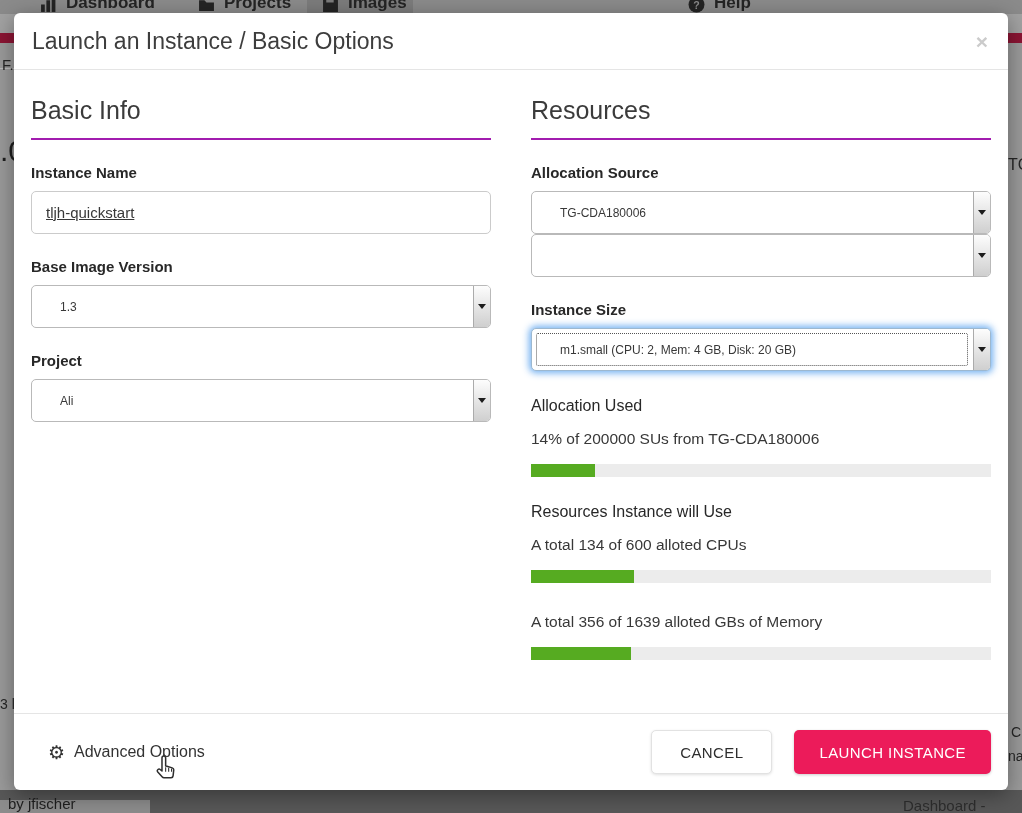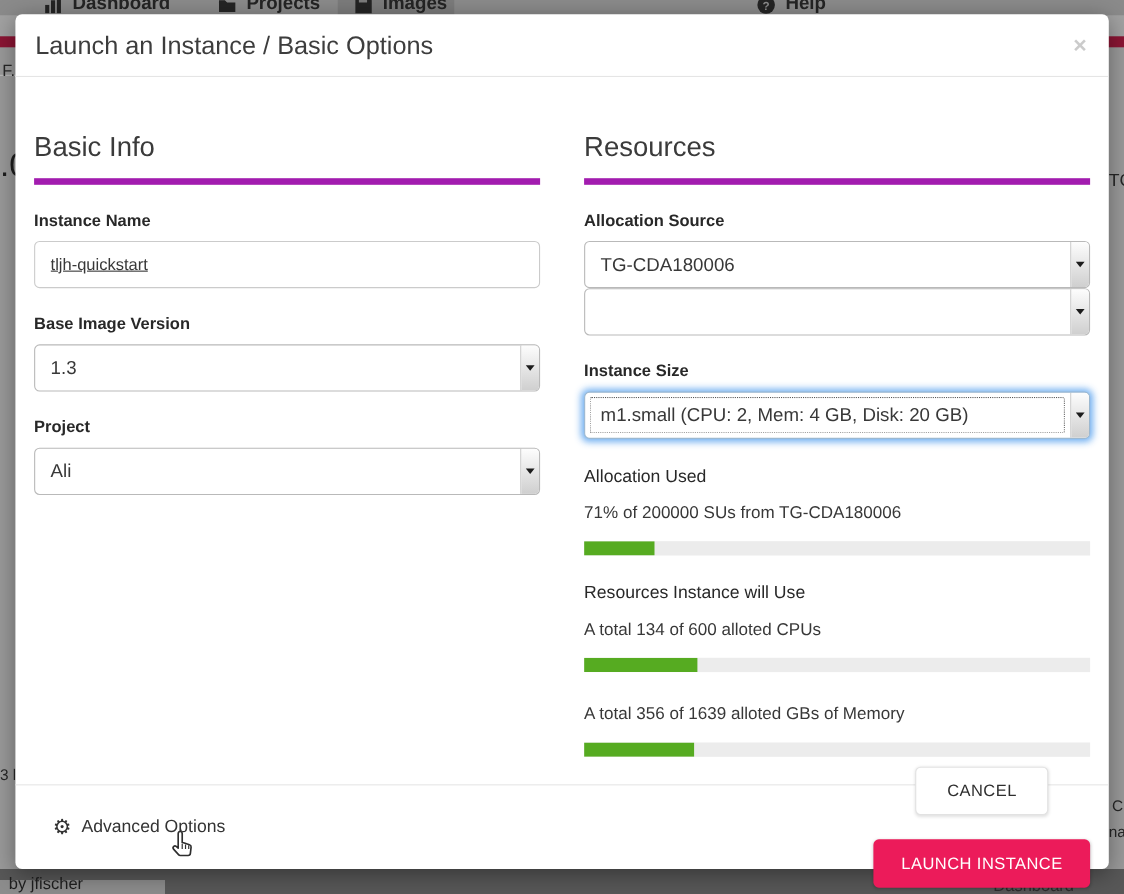--- a/index.html
+++ b/index.html
@@ -23,51 +23,51 @@
   .frag-right-top { left:1008px; top:156px; font-size:16px; }
   .frag-right-c { left:1011px; top:724px; font-size:14px; }
   .frag-right-na { left:1008px; top:748px; font-size:14px; }
   .bottom-dark { position:absolute; left:0; top:790px; width:1022px; height:23px; background:#585858; }
   .bottom-light-patch { position:absolute; left:0; top:800px; width:150px; height:13px; background:#8d8d8d; }
   .frag-by { left:8px; top:795px; font-size:15px; color:#1f1f1f; }
   .frag-tacc { left:903px; top:797px; font-size:15px; color:#2e2e2e; }
 
   
   .modal { position:absolute; left:14px; top:13px; width:994px; height:777px; background:#ffffff;
-           border-radius:6px; box-shadow:0 5px 22px rgba(0,0,0,.38); display:flex; flex-direction:column;gap:24px; }
+           border-radius:6px; box-shadow:0 5px 22px rgba(0,0,0,.38); display:flex; flex-direction:column; }
   .modal-header { height:57px; padding:15px 18px 0 18px; border-bottom:1px solid #e5e5e5; position:relative; flex:none; }
   .modal-title { font-size:23px; color:#3d3d3d; }
   .modal-close { position:absolute; right:20px; top:18px; font-size:21px; font-weight:bold; color:#cbcbcb; cursor:pointer; line-height:1; }
   .modal-body { flex:1; padding:0 17px; display:flex; justify-content:space-between; overflow:hidden; }
   .col { width:460px; }
 
-  .section-heading { font-size:25px; color:#3b3b3b; margin-top:26px; padding-bottom:13px; border-bottom:6px solid #a21caf; }
+  .section-heading { font-size:25px; color:#3b3b3b; margin-top:26px; padding-bottom:13px; border-bottom:2px solid #a21caf; }
   .field-label { font-size:15px; font-weight:bold; color:#282828; margin-top:24px; margin-bottom:10px; }
   .text-input { width:100%; height:43px; border:1px solid #cbcbcb; border-radius:5px; padding:0 14px; font-size:15px;
                 color:#383838; font-family:"Liberation Sans", sans-serif; outline:none; background:#fff;text-decoration:underline; }
 
   .select { position:relative; width:100%; height:43px; border:1px solid #b9b9b9; border-radius:5px; background:#fff;
-            display:flex; align-items:center; padding:0 30px 0 14px; font-size:17px; color:#383838; cursor:pointer; }
+            display:flex; align-items:center; padding:0 30px 0 28px; font-size:12px; color:#383838; cursor:pointer; }
   .select-btn { position:absolute; right:0; top:0; bottom:0; width:17px; background:linear-gradient(#fdfdfd,#cfcfcf);
                 border-left:1px solid #ababab; border-radius:0 4px 4px 0; display:flex; align-items:center; justify-content:center; }
   .caret { width:0; height:0; border-left:4px solid transparent; border-right:4px solid transparent; border-top:5px solid #1c1c1c; }
   .select.focused { box-shadow:0 0 7px 2px rgba(96,166,240,.9); border-color:#9cb8d0; }
   .focus-dots { position:absolute; left:4px; top:4px; bottom:4px; right:22px; border:1px dotted #555; border-radius:2px; pointer-events:none; }
 
   .usage-heading { font-size:16px; font-weight:normal; color:#282828; margin-top:26px; }
   .usage-text { font-size:15.5px; color:#383838; margin-top:15px; }
   .progress { width:100%; height:13px; background:#ececec; margin-top:16px; overflow:hidden; }
   .progress-fill { height:100%; background:#56ab21; }
   .gap-30 { margin-top:30px; }
 
   .modal-footer { height:77px; border-top:1px solid #e5e5e5; flex:none; position:relative; display:flex; align-items:center;
                   justify-content:space-between; padding:0 17px 0 34px; }
   .adv-options { display:flex; align-items:center; gap:9px; color:#333333; font-size:16px; cursor:pointer; }
   .gear-glyph { font-size:19px; color:#333333; }
-  .footer-buttons { display:flex; align-items:center; gap:22px;flex-direction:column; }
+  .footer-buttons { display:flex; align-items:center; gap:22px; }
   .btn { height:44px; border-radius:5px; font-family:"Liberation Sans", sans-serif; font-size:15px; letter-spacing:.4px;
          display:flex; align-items:center; justify-content:center; cursor:pointer; border:none; }
   .btn-cancel { background:#ffffff; color:#2e2e2e; border:1px solid #e2e2e2; box-shadow:0 1px 3px rgba(0,0,0,.12); padding:0 28px; }
   .btn-launch { background:#ec1b5a; color:#ffffff; padding:0 25px; box-shadow:0 1px 3px rgba(0,0,0,.2); }
 
   .hand-cursor { position:absolute; left:138px; top:741px; width:26px; height:28px; pointer-events:none; }
 </style>
 </head>
 <body>
 
@@ -169,21 +169,21 @@
       <div class="field-label">Instance Size</div>
       <div class="select focused">
         <span>m1.small (CPU: 2, Mem: 4 GB, Disk: 20 GB)</span>
         <span class="focus-dots"></span>
         <span class="select-btn">
             <span class="caret"></span>
           </span>
       </div>
 
       <div class="usage-heading">Allocation Used</div>
-      <div class="usage-text">71% of 200000 SUs from TG-CDA180006</div>
+      <div class="usage-text">14% of 200000 SUs from TG-CDA180006</div>
       <div class="progress">
         <div class="progress-fill" style="width: 14%;"></div>
       </div>
 
       <div class="usage-heading">Resources Instance will Use</div>
       <div class="usage-text">A total 134 of 600 alloted CPUs</div>
       <div class="progress">
         <div class="progress-fill" style="width: 22.3%;"></div>
       </div>
 

